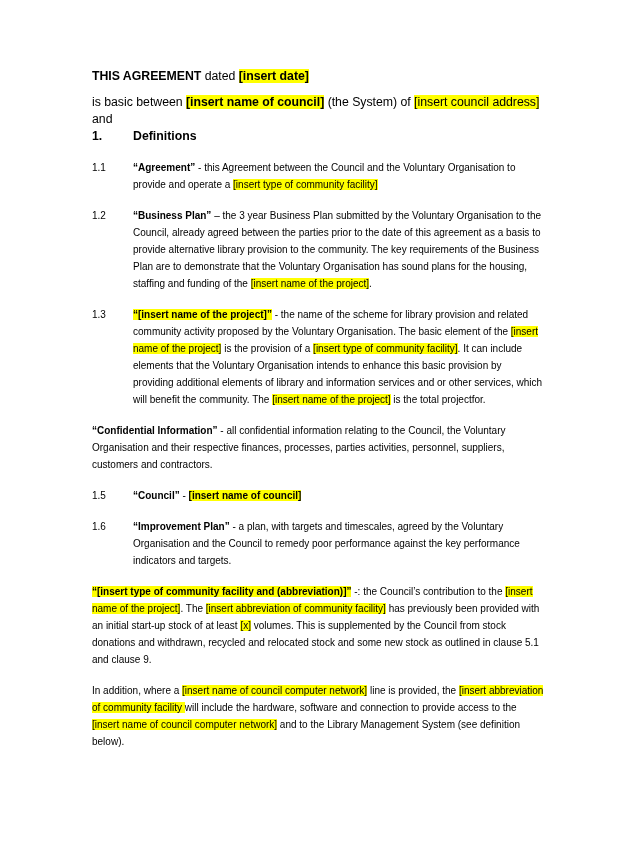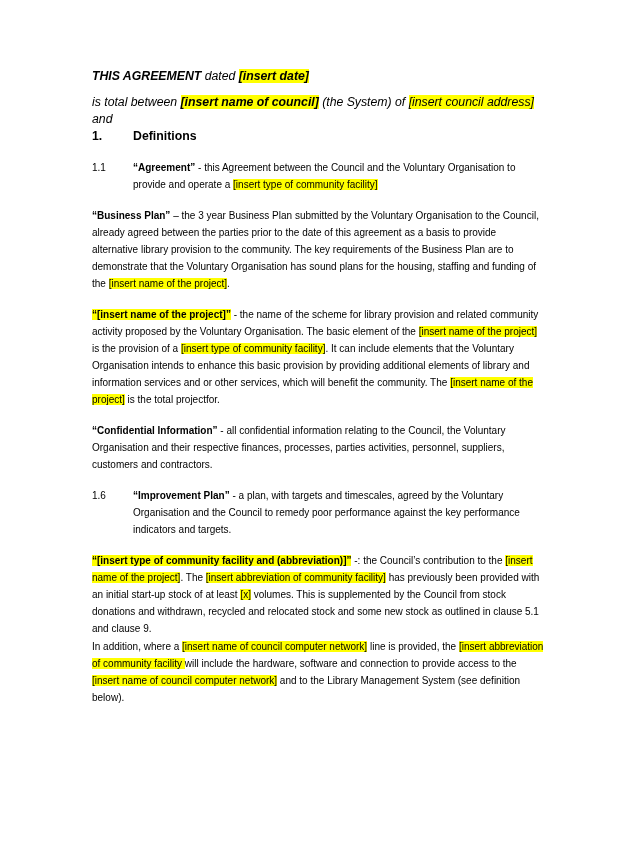--- a/index.html
+++ b/index.html
@@ -28,21 +28,20 @@
     width: 452px;
   }
 
   
   .para {
     font-size: 12.3px;
     line-height: 17px;
     text-align: left;
     margin: 0;
     letter-spacing: -0.02px;
-    font-style: italic;
   }
 
   
   .intro-1 { margin-bottom: 9px; }
   .intro-2 { margin-bottom: 0px; }
 
   
   .section-head {
     display: flex;
     font-weight: bold;
@@ -62,70 +61,78 @@
     flex: 0 0 41px;
     font-size: 10px;
     line-height: 17px;
   }
   .clause .body {
     flex: 1 1 auto;
     font-size: 10px;
     line-height: 17px;
   }
   .clause .body p { margin: 0; }
-  .clause .body p + p { margin-top: 1px; }
+  .clause .body p + p { margin-top: 14px; }
 
   .b { font-weight: bold; }
   .hl {
     background-color: #ffff00;
     box-decoration-break: clone;
     -webkit-box-decoration-break: clone;
   }
   .hl.b { font-weight: bold; }
 </style>
 </head>
 <body>
 
 <div class="page">
   <div class="doc-body">
 
     <p class="para intro-1"><span class="b">THIS AGREEMENT</span><span> dated </span><span class="hl b">[insert date]</span></p>
 
-    <p class="para intro-2"><span>is total between </span><span class="hl b">[insert name of council]</span><span> (the System) of </span><span class="hl">[insert council address]</span><span> and</span></p>
+    <p class="para intro-2"><span>is basic between </span><span class="hl b">[insert name of council]</span><span> (the System) of </span><span class="hl">[insert council address]</span><span> and</span></p>
 
     <div class="section-head">
       <span class="num">1.</span>
       <span>Definitions</span>
     </div>
 
     <div class="clause">
       <div class="num">1.1</div>
       <div class="body">
         <p><span class="b">“Agreement”</span><span> - this Agreement between the Council and the Voluntary Organisation to provide and operate a </span><span class="hl">[insert type of community facility]</span></p>
       </div>
     </div>
 
     <div class="clause">
+      <div class="num">1.2</div>
       <div class="body">
         <p><span class="b">“Business Plan”</span><span> – the 3 year Business Plan submitted by the Voluntary Organisation to the Council, already agreed between the parties prior to the date of this agreement as a basis to provide alternative library provision to the community.  The key requirements of the Business Plan are to demonstrate that the Voluntary Organisation has sound plans for the housing, staffing and funding of the </span><span class="hl">[insert name of the project]</span><span>.</span></p>
       </div>
     </div>
 
     <div class="clause">
+      <div class="num">1.3</div>
       <div class="body">
         <p><span class="hl b">“[insert name of the project]”</span><span> - the name of the scheme for library provision and related community activity proposed by the Voluntary Organisation.  The basic element of the </span><span class="hl">[insert name of the project]</span><span> is the provision of a </span><span class="hl">[insert type of community facility]</span><span>.  It can include elements that the Voluntary Organisation intends to enhance this basic provision by providing additional elements of library and information services and or other services, which will benefit the community.  The </span><span class="hl">[insert name of the project]</span><span> is the total projectfor.</span></p>
       </div>
     </div>
 
     <div class="clause">
       <div class="body">
         <p><span class="b">“Confidential Information”</span><span> - all confidential information relating to the Council, the Voluntary Organisation and their respective finances, processes, parties activities, personnel, suppliers, customers and contractors.</span></p>
       </div>
     </div>
 
+    <div class="clause">
+      <div class="num">1.5</div>
+      <div class="body">
+        <p><span class="b">“Council”</span><span> - </span><span class="hl b">[insert name of council]</span></p>
+      </div>
+    </div>
 
     <div class="clause">
       <div class="num">1.6</div>
       <div class="body">
         <p><span class="b">“Improvement Plan”</span><span> - a plan, with targets and timescales, agreed by the Voluntary Organisation and the Council to remedy poor performance against the key performance indicators and targets.</span></p>
       </div>
     </div>
 
     <div class="clause">
       <div class="body">

